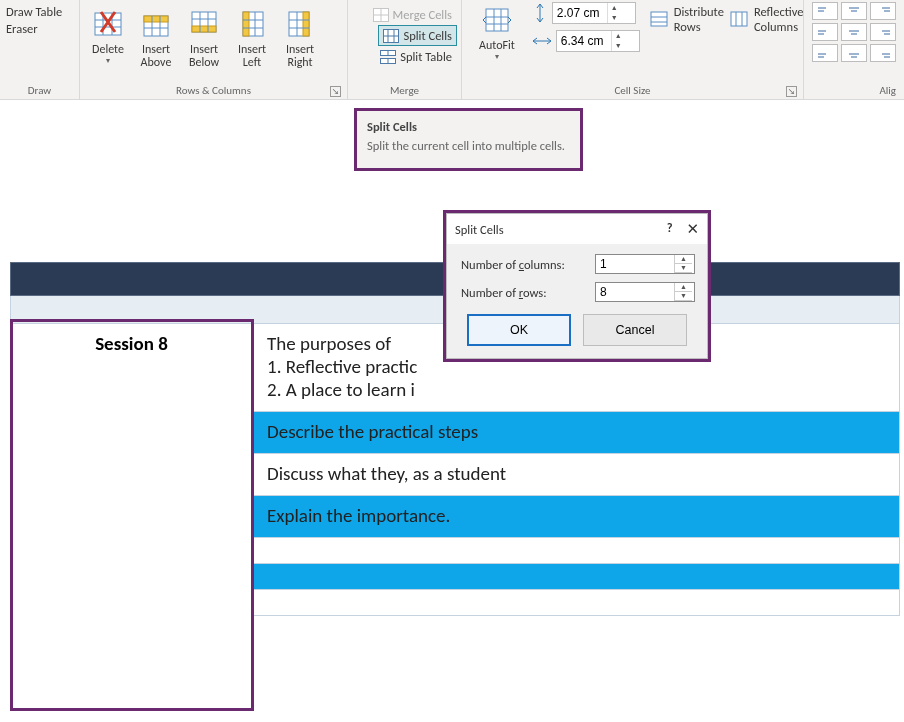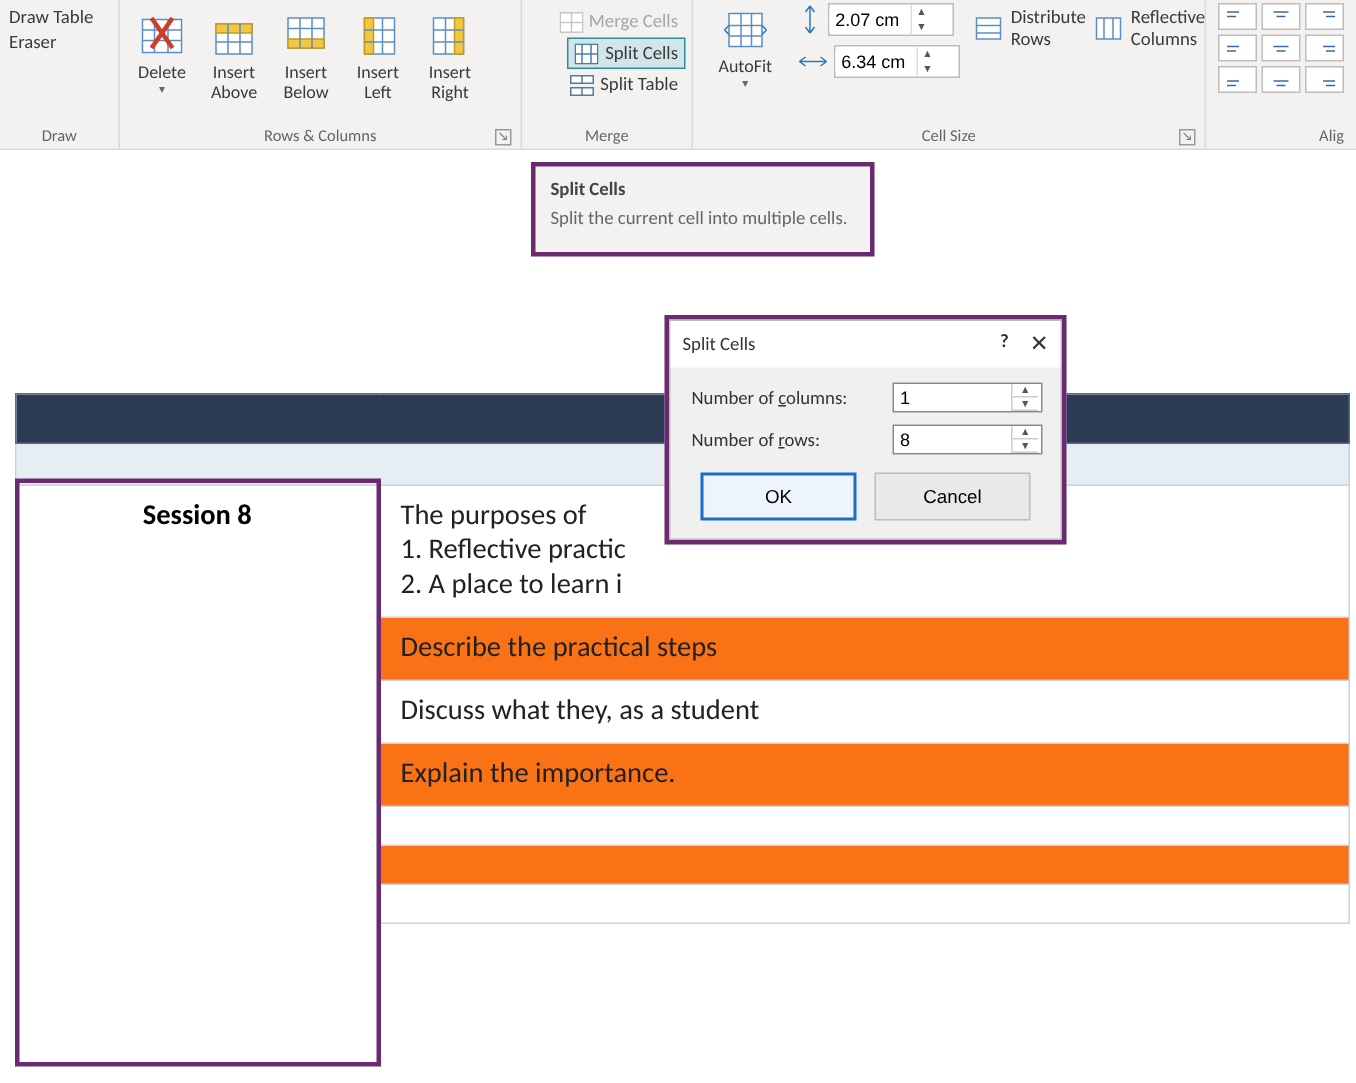--- a/index.html
+++ b/index.html
@@ -143,21 +143,21 @@
     text-align:center;
     font-family: Calibri, sans-serif;
     font-size:19px; font-weight:bold; padding-top:8px;
   }
   .row-strip td.content {
     font-family: Calibri, sans-serif;
     font-size:19px; color:#222;
     padding:8px 10px 10px 14px;
     border:1px solid #c5d3e0;
   }
-  .row-strip.alt td.content { background:#f97316;margin-top:16px; }
+  .row-strip.alt td.content { background:#0ea5e9;margin-top:16px; }
   .row-strip.w td.content { background:#fff; }
   .col-outline {
     position:absolute;
     left:10px; top:319px;
     width:244px; height:392px;
     border:3px solid #6b2a6f;
     pointer-events:none;
   }
 
   

